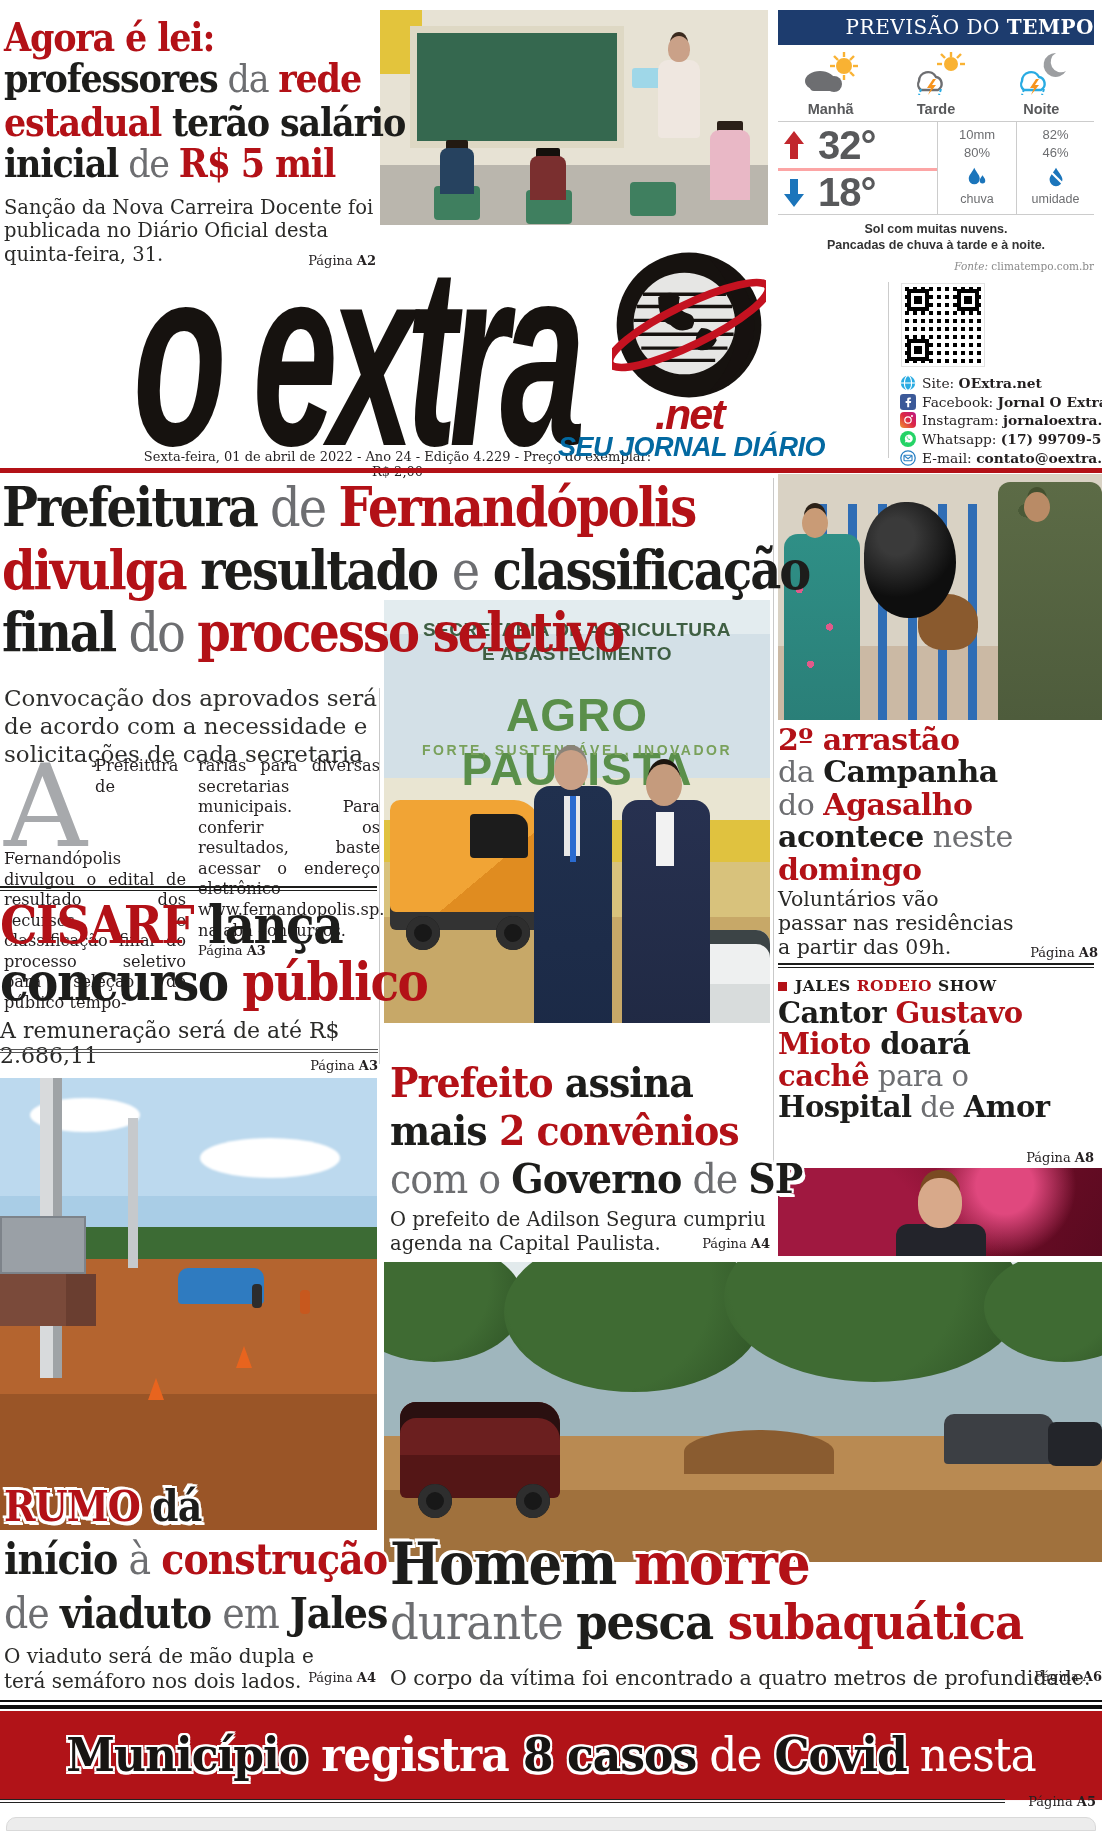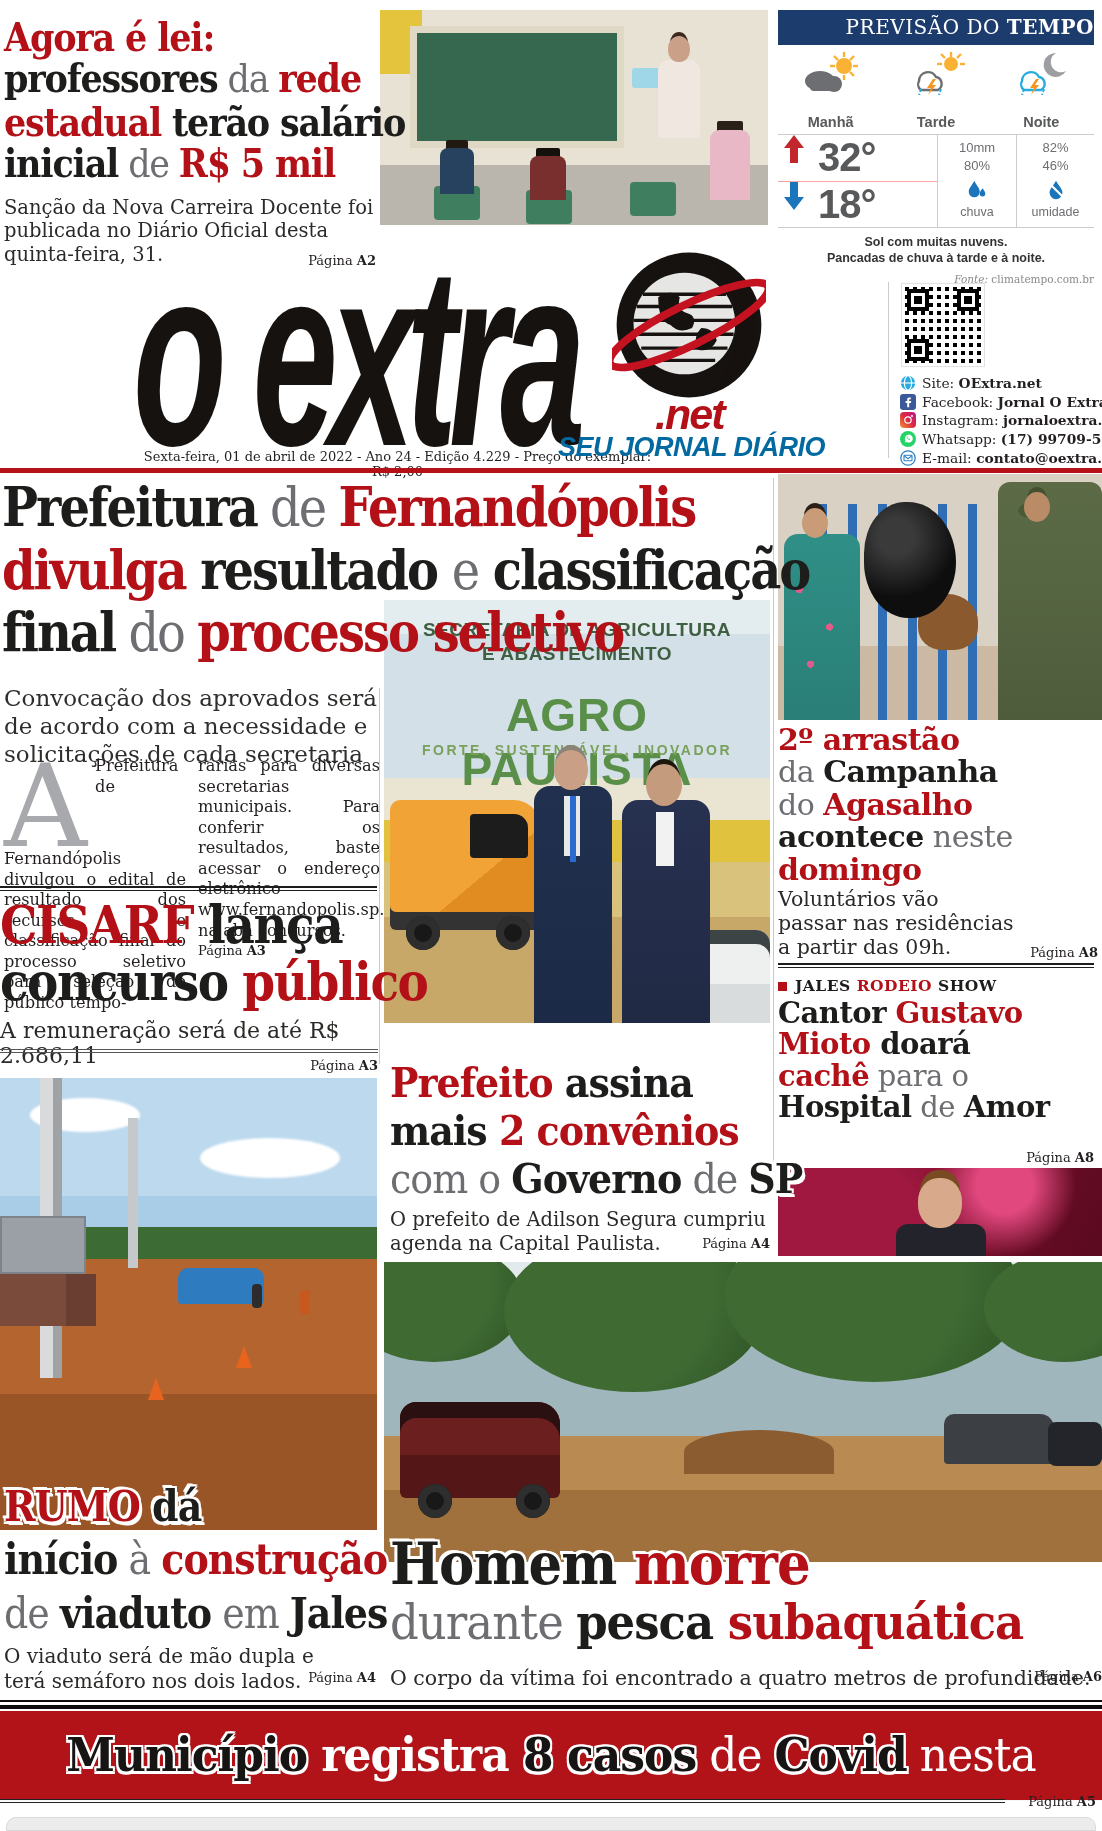--- a/index.html
+++ b/index.html
@@ -25,25 +25,25 @@
   .lead-sub{left:4px;top:196px;width:372px;font-size:19.5px;line-height:1.2}
   .lead-pg{right:0;bottom:-2px;position:absolute}
 
   
   .weather{left:778px;top:10px;width:316px;font-family:"Liberation Sans",sans-serif}
   .w-head{background:var(--navy);color:#fff;text-align:right;font-family:"DejaVu Serif",serif;
     font-size:20px;padding:5px 0 6px;letter-spacing:.5px}
   .w-head b{font-weight:bold}
   .w-icons{display:flex;border-bottom:1px solid #ccc;padding:6px 0 4px}
   .w-cell{flex:1;text-align:center}
-  .w-cell .lbl{font-size:14.5px;color:#58595b;font-weight:bold;margin-top:15px}
+  .w-cell .lbl{font-size:14.5px;color:#58595b;font-weight:bold;margin-top:2px}
   .w-grid{display:flex;border-bottom:1px solid #ccc}
   .w-temps{width:160px;border-right:1px solid #ccc}
-  .t-row{display:flex;align-items:flex-start;height:46px;padding-left:6px}
-  .t-row+.t-row{border-top:1px solid #fca5a5}
+  .t-row{display:flex;align-items:center;height:46px;padding-left:6px}
+  .t-row+.t-row{border-top:3px solid #fca5a5}
   .t-num{font-size:40px;font-weight:bold;color:#58595b;margin-left:14px;letter-spacing:-1px}
   .w-mini{width:78px;text-align:center;font-size:13px;color:#6d6e71;padding-top:4px}
   .w-mini+.w-mini{border-left:1px solid #ccc}
   .w-mini .vals{height:40px;line-height:1.35}
   .w-mini .lbl2{font-size:12.5px;color:#6d6e71;margin-top:1px}
   .w-sum{text-align:center;font-size:12.5px;font-weight:bold;color:#333;line-height:1.3;margin-top:6px}
   .w-src{text-align:right;font-size:10.5px;color:#8a8a8a;margin-top:6px;font-family:"DejaVu Serif",serif}
   .w-src i{font-style:italic}
 
   

